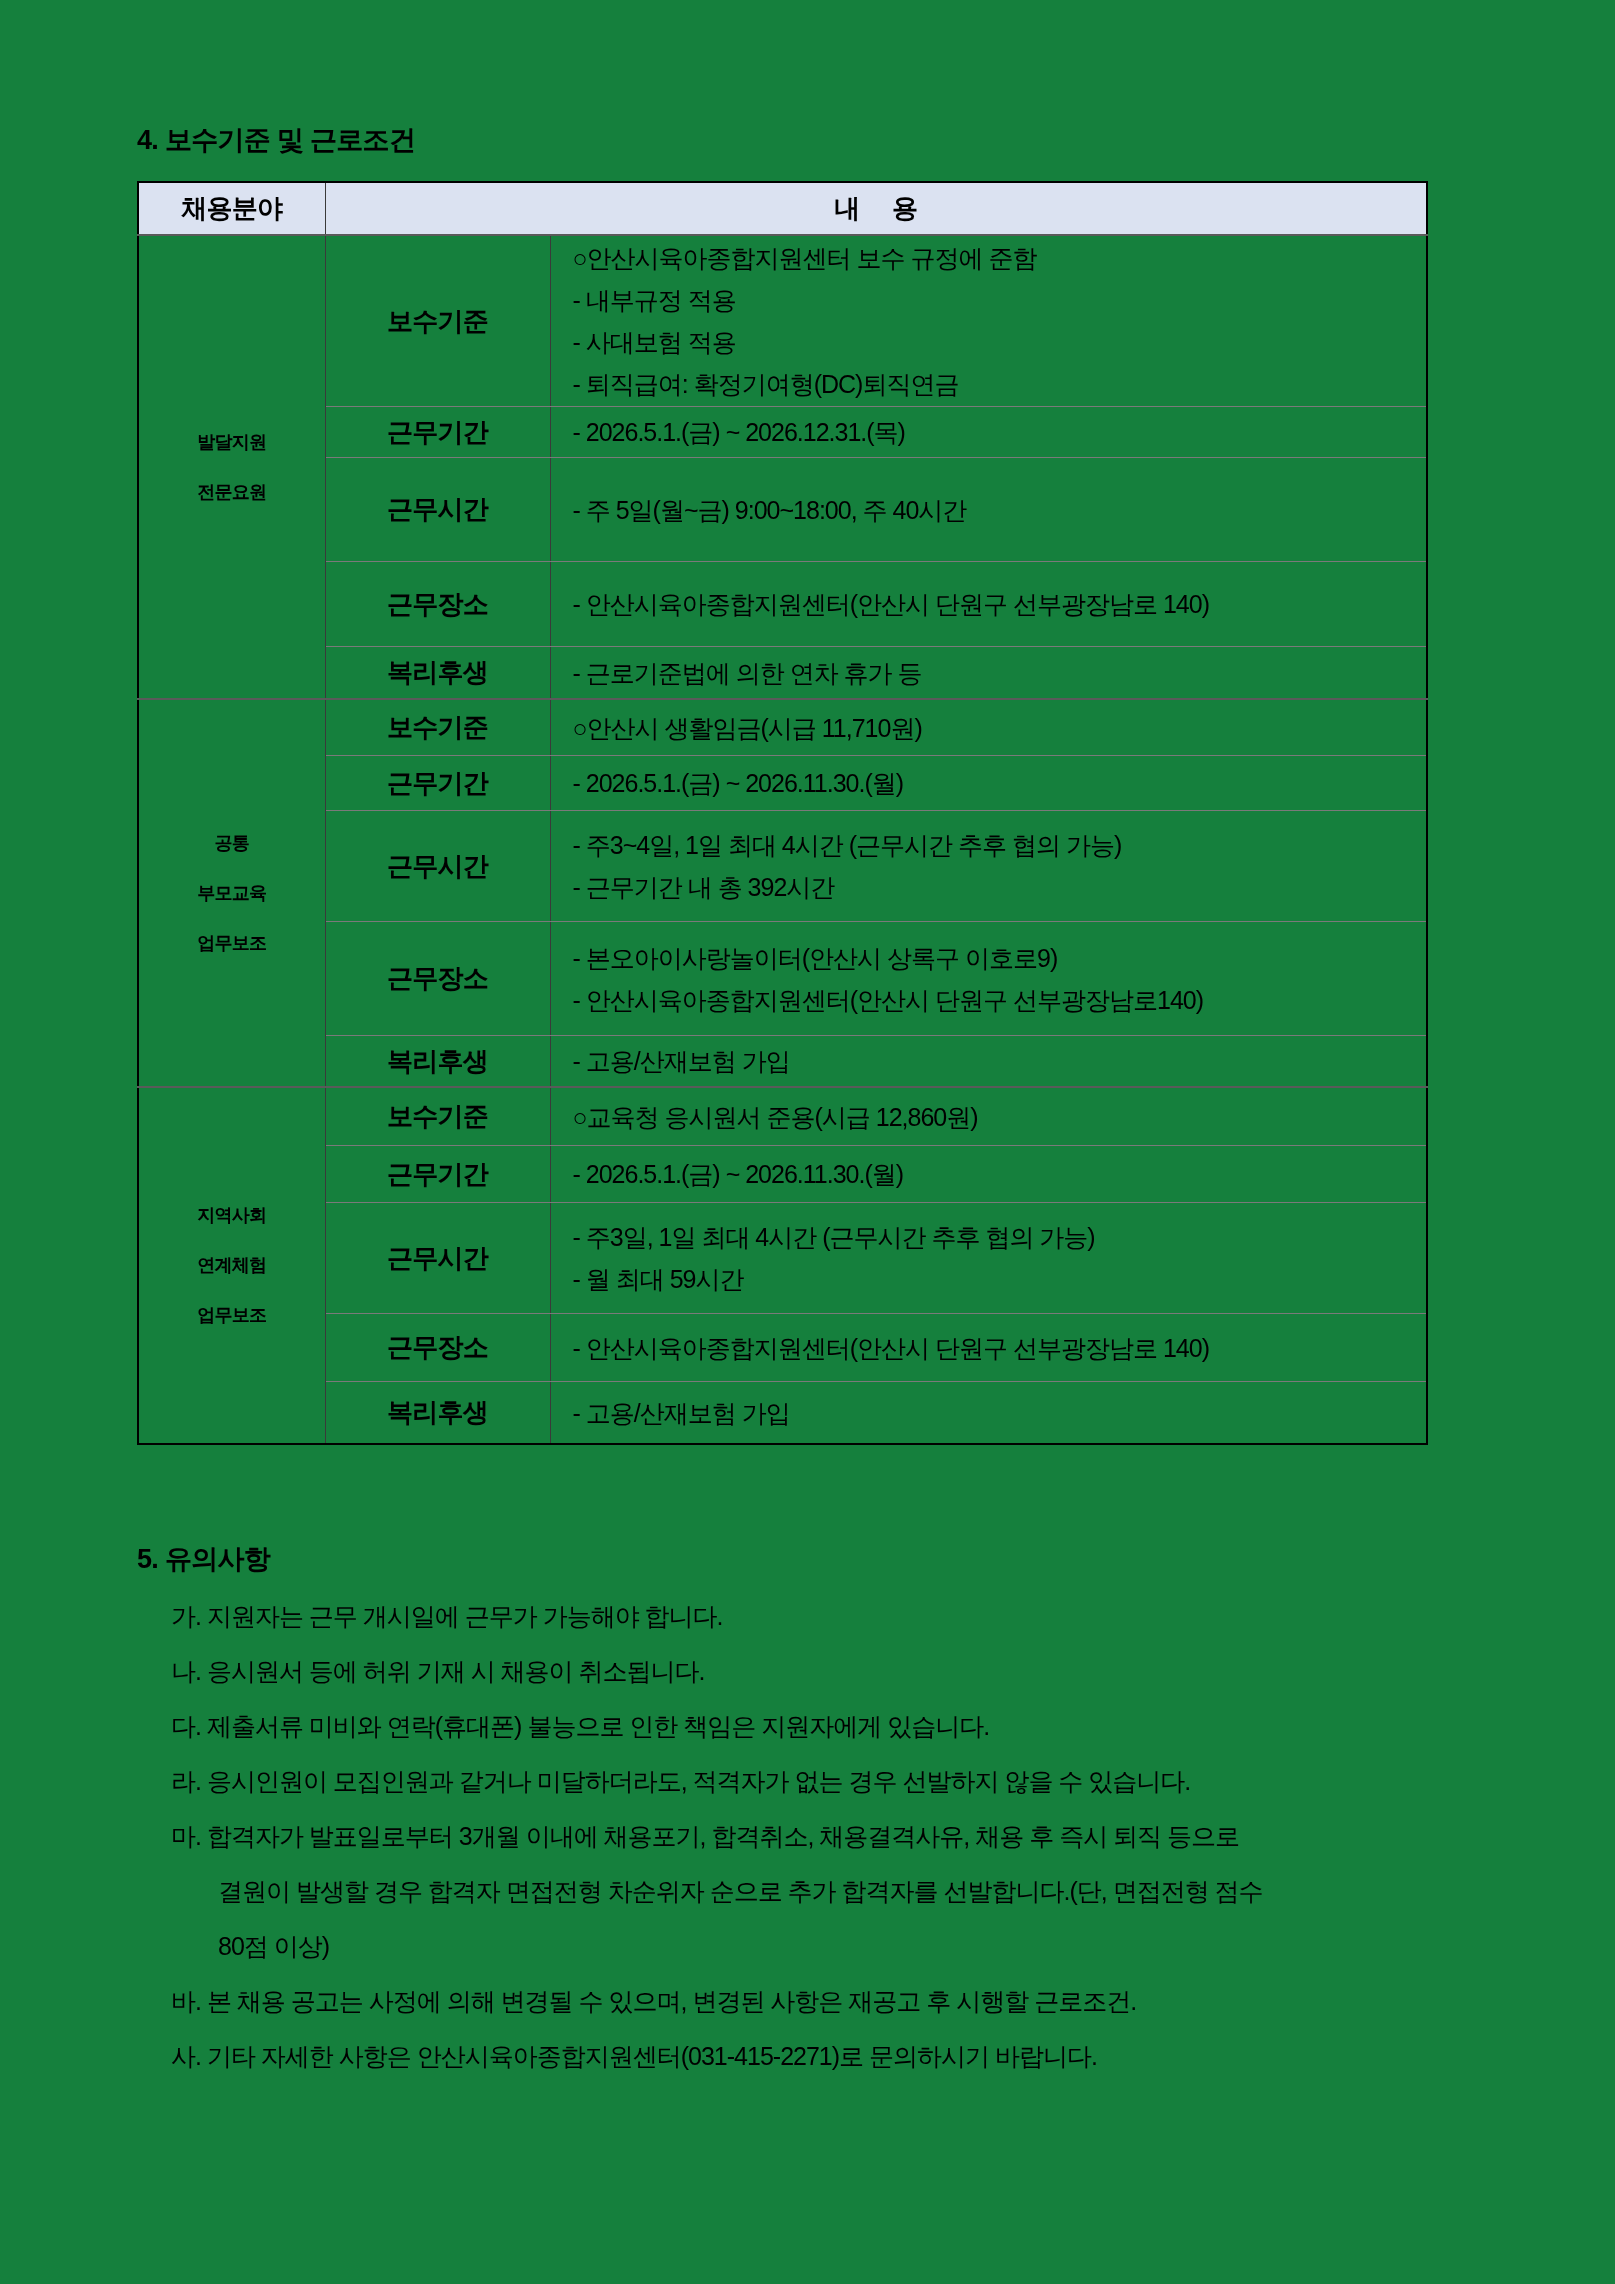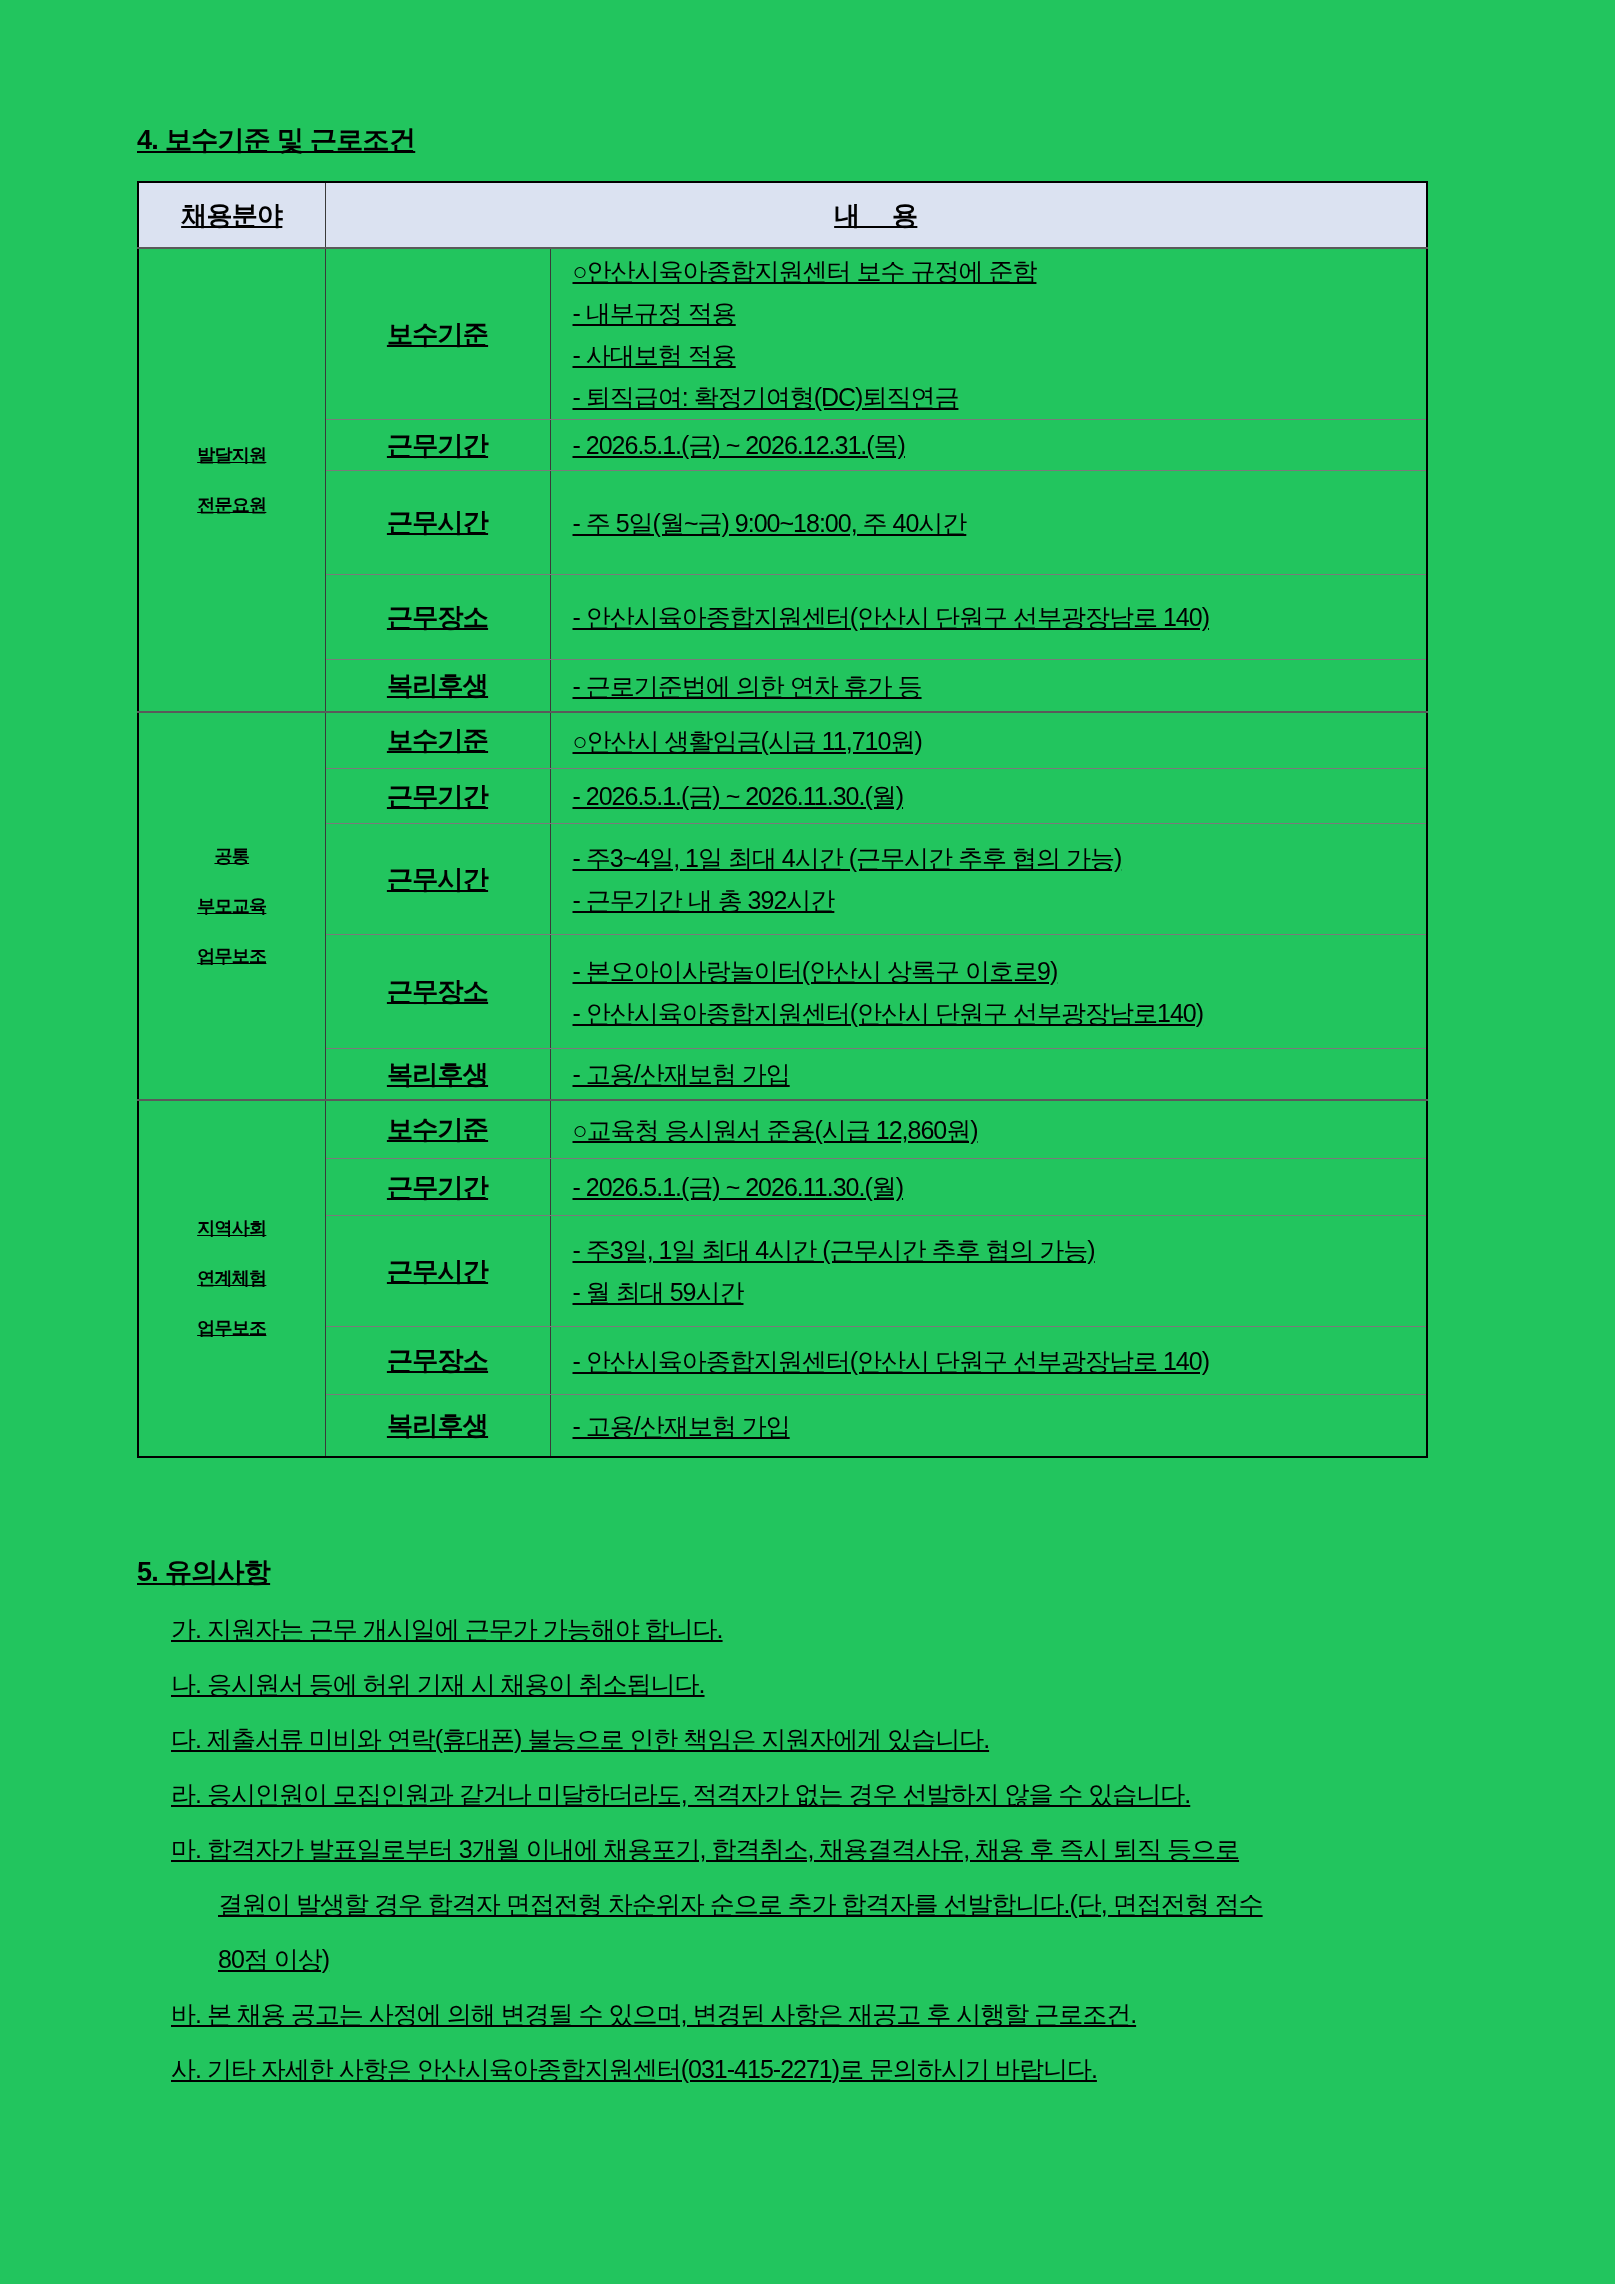--- a/index.html
+++ b/index.html
@@ -3,21 +3,21 @@
 <meta charset="utf-8">
 <style>
   html,body{margin:0;padding:0;background:#ffffff;}
   body{
     width:1616px;height:2284px;
     font-family:"Liberation Sans","DejaVu Sans",sans-serif;
     color:#000;box-sizing:border-box;overflow:hidden;
   }
   .page{
     width:1616px;height:2284px;box-sizing:border-box;
-    padding:124px 124px 0 137px;background:#22c55e;position:relative;text-decoration:underline;
+    padding:124px 124px 0 137px;background:#15803d;position:relative;
   }
   .sec-heading{
     font-size:27px;font-weight:bold;letter-spacing:-0.7px;line-height:1.25;
   }
   
   table.cmp{
     border-collapse:collapse;table-layout:fixed;
     width:1289px;margin-top:23.5px;
     border:2px solid #000;
   }
@@ -63,21 +63,21 @@
   <div class="sec-heading">4. 보수기준 및 근로조건</div>
 
   <table class="cmp">
     <colgroup>
         <col style="width:187px">
         <col style="width:225px">
         <col style="width:877px">
       </colgroup>
 
     <tbody>
-        <tr style="height:66px">
+        <tr style="height:53px">
       <th class="hdr">채용분야</th>
       <th class="hdr" colspan="2">내     용</th>
     </tr>
 
     <tr class="group-start" style="height:166px">
       <td class="gname" rowspan="5">
         <div class="gline">발달지원</div>
         <div class="gline">전문요원</div>
       </td>
       <td class="lbl">보수기준</td>

